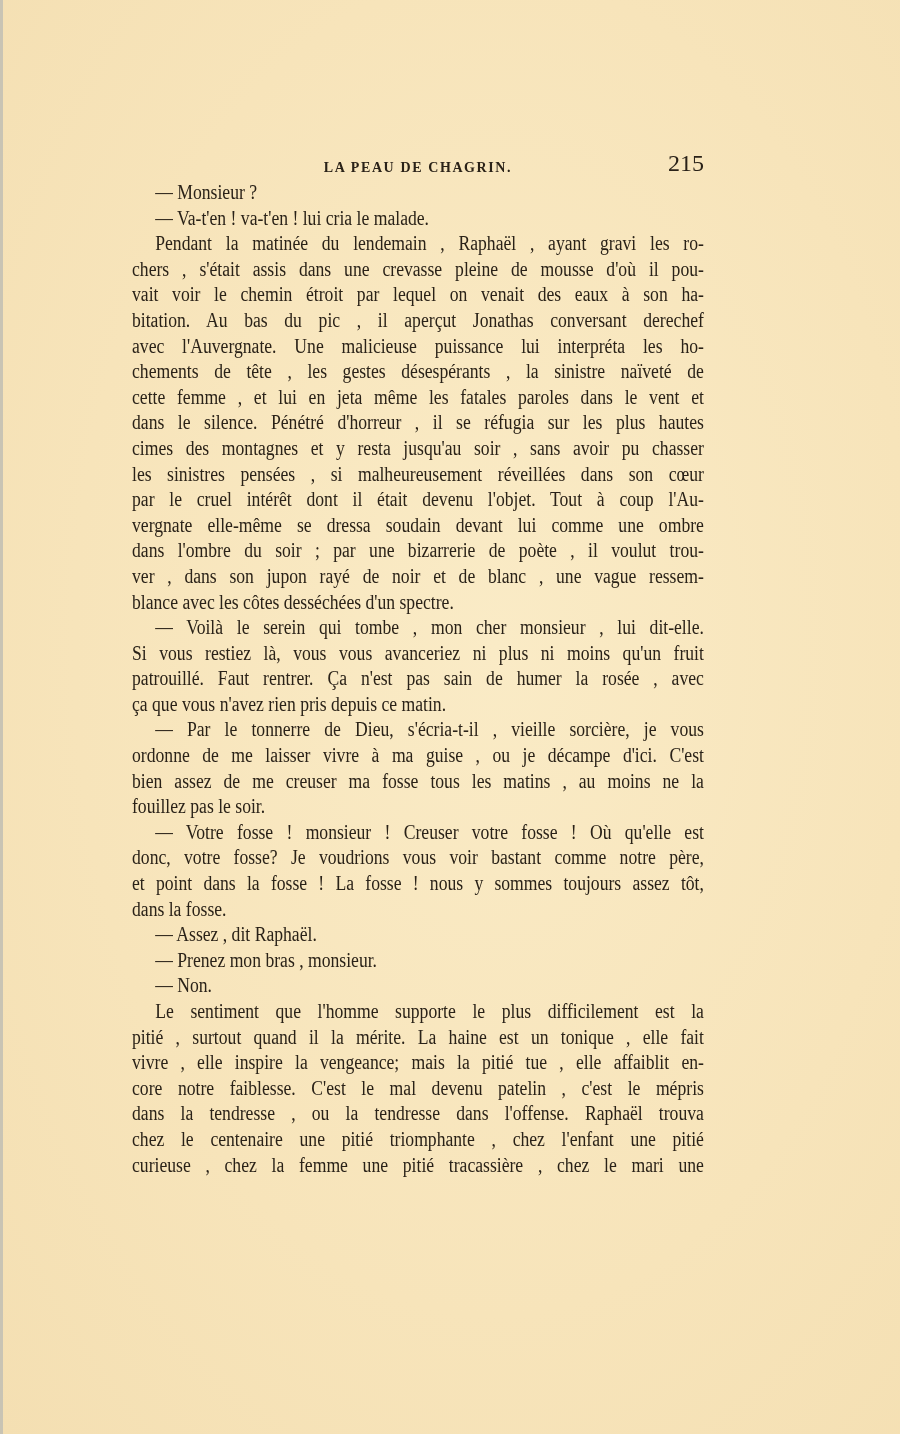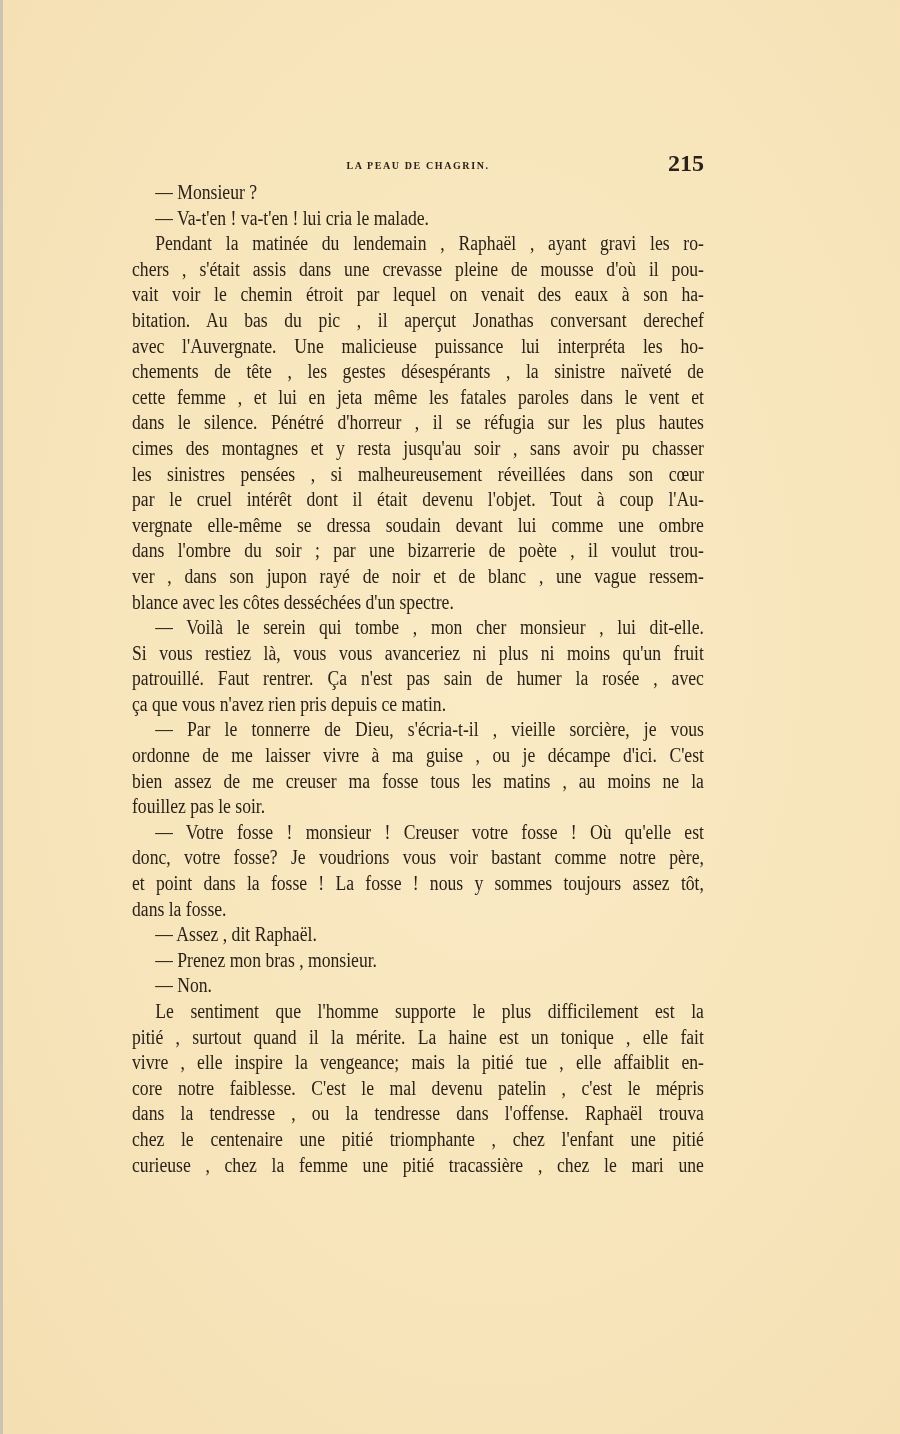--- a/index.html
+++ b/index.html
@@ -16,25 +16,25 @@
     }
     .edge-left {
       position: absolute; left: 0; top: 0; width: 3px; height: 1434px;
       background: #C9C4B4;
     }
     .header {
       position: absolute; top: 150px; left: 132px; width: 572px; height: 30px;
     }
     .running-title {
       position: absolute; left: 0; right: 0; top: 10px; text-align: center;
-      font-weight: bold; font-size: 10px; letter-spacing: 1.6px;
+      font-weight: bold; font-size: 14px; letter-spacing: 1.6px;
     }
     .page-number {
       position: absolute; right: 0; top: 0;
-      font-weight: bold; font-size: 24px;
+      font-weight: normal; font-size: 24px;
     }
     .text {
       position: absolute; top: 180px; left: 132px; width: 572px;
       font-size: 20.5px; line-height: 25.6px;
       transform: scaleX(0.86); transform-origin: left top;
       width: 665px;
     }
     .line {
       display: block; white-space: nowrap; text-align: justify;
       text-align-last: justify; height: 25.6px;

